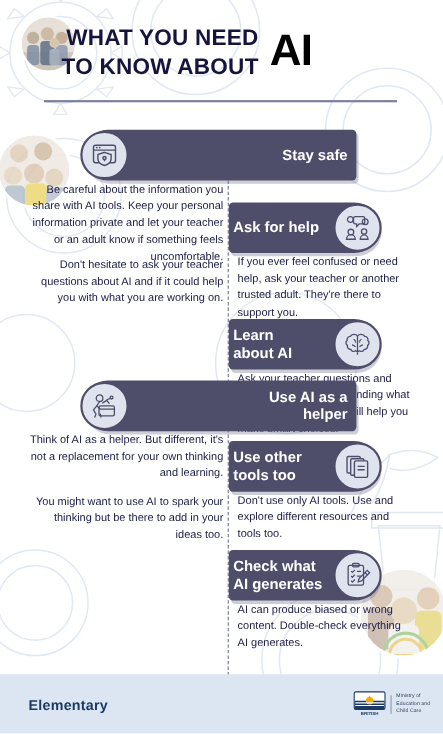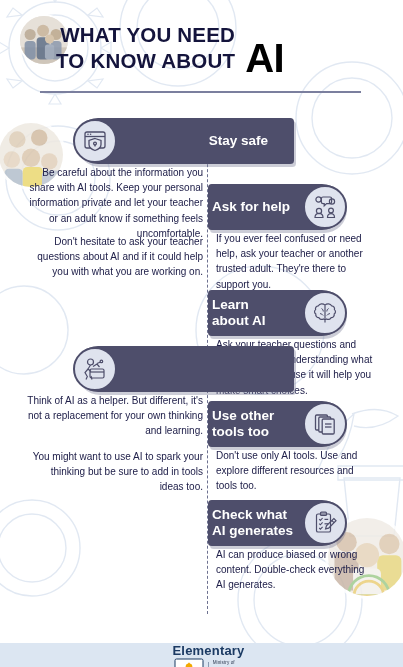--- a/index.html
+++ b/index.html
@@ -74,21 +74,21 @@
     text-align: right;
     white-space: nowrap;
   }
   .title-ai {
     color: #000000;
     font-weight: bold;
     font-size: 40px;
     line-height: 1;
     letter-spacing: -0.5px;
     margin-left: 10px;
-    margin-top: 16px;
+    margin-top: 4px;
   }
 
   .header-rule {
     position: absolute;
     left: 40px;
     right: 42px;
     top: 91px;
     height: 2px;
     background: #7b7f9e;
     z-index: 4;
@@ -146,23 +146,23 @@
     align-items: center;
     background: #4e4e6b;
     height: 46px;
     box-shadow: 2px 3px 0 rgba(120,124,150,.38);
     z-index: 3;
   }
 
   
   .pill.left {
     margin-left: 75px;
-    margin-right: 109px;
+    margin-right: 79px;
     border-radius: 24px 4px 4px 24px;
-    padding-right: 26px;
+    padding-right: 8px;
     justify-content: flex-end;
   }
   
   .pill.right {
     margin-left: 208px;
     margin-right: 58px;
     border-radius: 4px 24px 24px 4px;
     padding-left: 4px;
     justify-content: flex-start;
   }
@@ -212,28 +212,27 @@
     margin-right: 28px;
     text-align: left;
   }
 
   
   .footer {
     position: absolute;
     left: 0;
     bottom: 0;
     width: 403px;
-    height: 24px;
+    height: 54px;
     background: #dce6f2;
     display: flex;
     align-items: center;
     justify-content: space-between;
     padding: 0 12px 0 26px;
     z-index: 6;
-    flex-direction: column;
   }
   .footer-label {
     color: #1b3a63;
     font-weight: bold;
     font-size: 13px;
     letter-spacing: .2px;
   }
   .footer-logo {
     display: flex;
     align-items: center;
@@ -436,20 +435,22 @@
             <circle cx="8.5" cy="6" r="3"></circle>
             <path d="M8.5 9 l-2.5 4 l3 2.5"></path>
             <path d="M11 10.5 l4 -2.5 l2.5 3"></path>
             <path d="M6 13 l-3 3.5 l2 3.5"></path>
             <path d="M5.5 20 l-1.5 3.5"></path>
             <path d="M9 20 l1 3.5"></path>
             <path d="M15 7.5 l3.5 -1.5" stroke-width="1.1"></path>
             <circle cx="19.4" cy="5.4" r="1.3"></circle>
           </svg>
         </div>
+        <div class="pill-label">Use AI as a
+helper</div>
       </div>
       <div class="desc left">Think of AI as a helper. But different, it's not a replacement for your own thinking and learning.</div>
     </div>
 
     <div class="step" style="top:301px">
       <div class="pill right">
         <div class="pill-label">Use other
 tools too</div>
         <div class="icon-bubble">
           <svg width="26" height="26" viewBox="0 0 26 26" fill="none" stroke="#4e4e6b" stroke-width="1.3">
@@ -458,21 +459,21 @@
             <rect x="10.2" y="8" width="12" height="15" rx="1.2" fill="#dfe3ee"></rect>
             <line x1="13" y1="13" x2="19.5" y2="13"></line>
             <line x1="13" y1="16" x2="19.5" y2="16"></line>
           </svg>
         </div>
       </div>
       <div class="desc right">Don't use only AI tools. Use and explore different resources and tools too.</div>
     </div>
 
     <div class="step" style="top:348px">
-      <div class="desc left">You might want to use AI to spark your thinking but be sure to add in tools ideas too.</div>
+      <div class="desc left">You might want to use AI to spark your thinking but be there to add in your ideas too.</div>
     </div>
 
     <div class="step" style="top:400px">
       <div class="pill right">
         <div class="pill-label">Check what
 AI generates</div>
         <div class="icon-bubble">
           <svg width="26" height="26" viewBox="0 0 26 26" fill="none" stroke="#4e4e6b" stroke-width="1.2">
             <rect x="4.5" y="4" width="14" height="18" rx="1.6"></rect>
             <rect x="8.5" y="2.2" width="6" height="3.2" rx="1"></rect>

